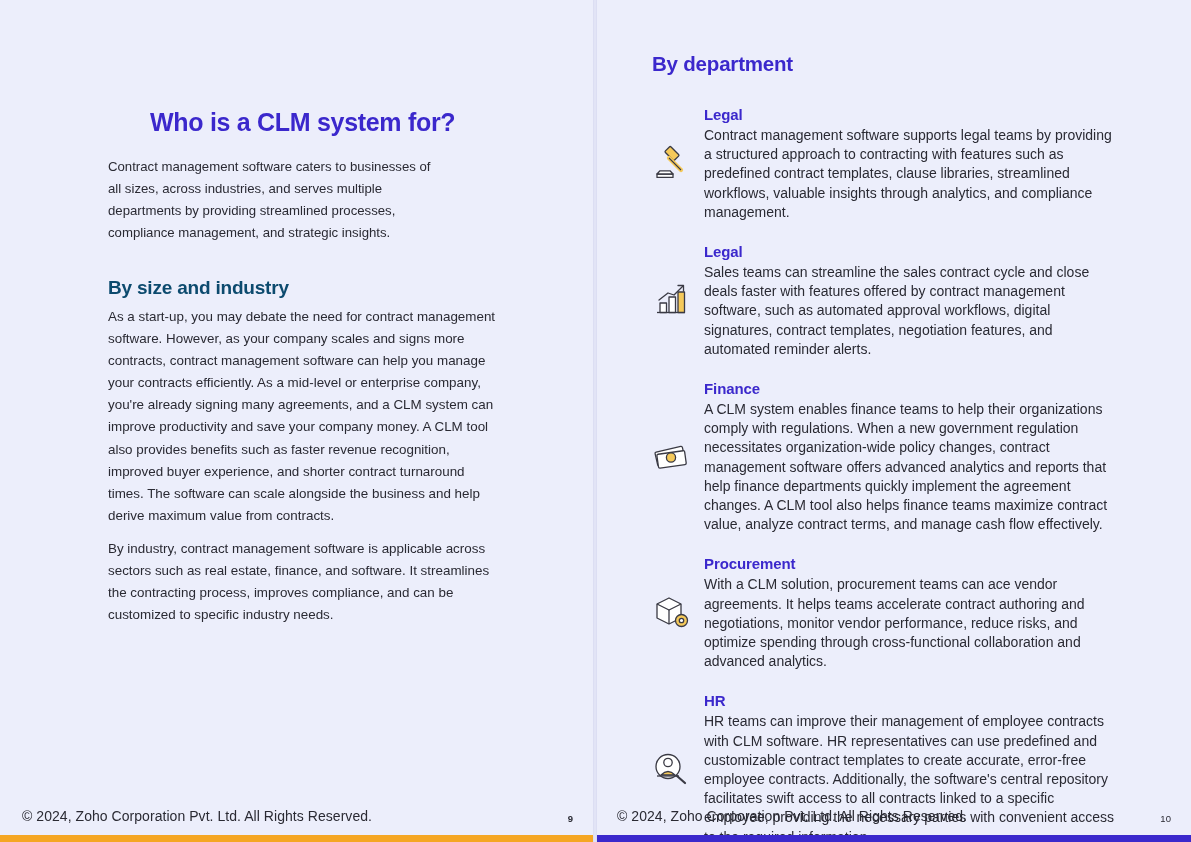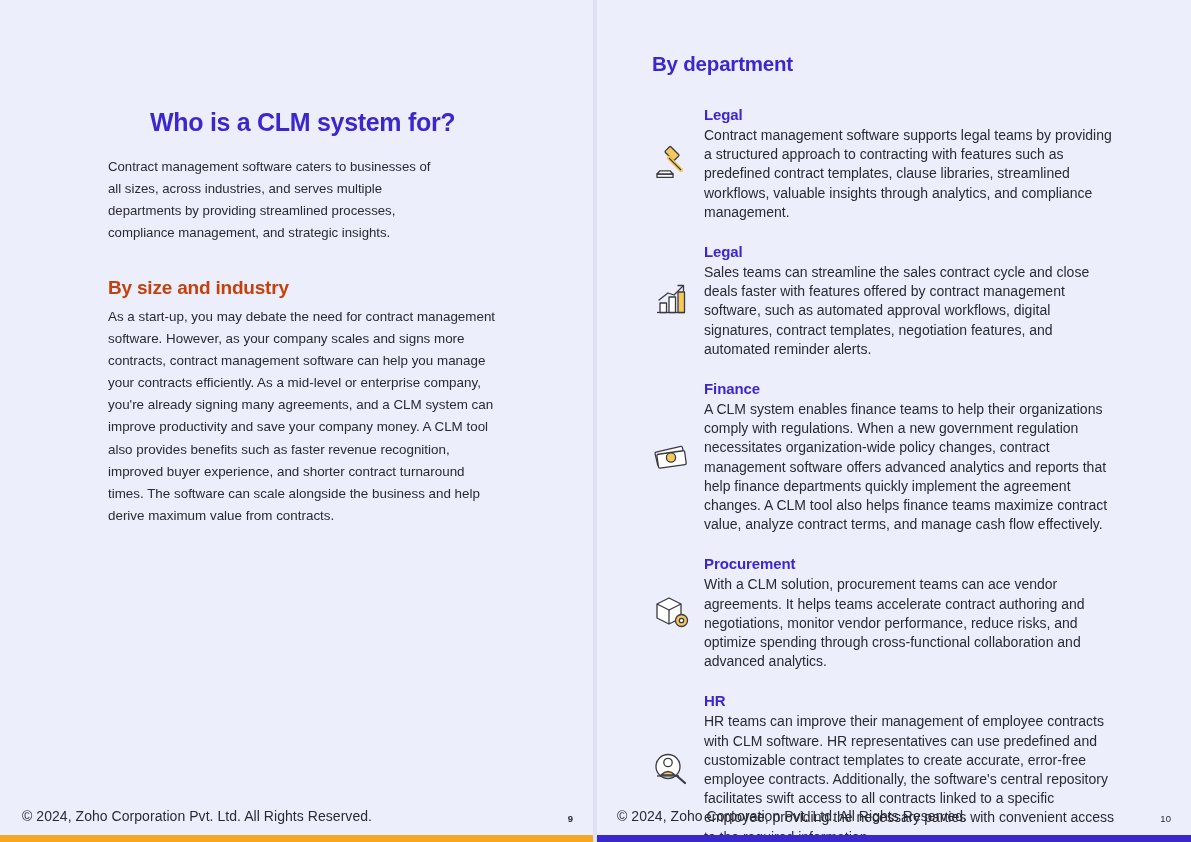--- a/index.html
+++ b/index.html
@@ -32,21 +32,21 @@
   }
   .intro {
     position: absolute; top: 146px; left: 108px;
     width: 330px;
     color: #2a2a33;
     font-size: 13.2px;
     line-height: 22px;
     margin-top: 10px;
   }
   .h2 {
-    color: #c2410c;
+    color: #0c4a6e;
     font-size: 19px;
     font-weight: bold;
     letter-spacing: -0.2px;
     position: absolute;
     top: 277px; left: 108px;
   }
   .body-1 {
     position: absolute; top: 306px; left: 108px;
     width: 392px;
     color: #2a2a33;
@@ -118,20 +118,21 @@
 </head>
 <body>
 
 <div class="spread">
 
   <div class="page page-left">
     <div class="h1">Who is a CLM system for?</div>
     <div class="intro">Contract management software caters to businesses of all sizes, across industries, and serves multiple departments by providing streamlined processes, compliance management, and strategic insights.</div>
     <div class="h2">By size and industry</div>
     <div class="body-1">As a start-up, you may debate the need for contract management software. However, as your company scales and signs more contracts, contract management software can help you manage your contracts efficiently. As a mid-level or enterprise company, you're already signing many agreements, and a CLM system can improve productivity and save your company money. A CLM tool also provides benefits such as faster revenue recognition, improved buyer experience, and shorter contract turnaround times. The software can scale alongside the business and help derive maximum value from contracts.</div>
+    <div class="body-2">By industry, contract management software is applicable across sectors such as real estate, finance, and software. It streamlines the contracting process, improves compliance, and can be customized to specific industry needs.</div>
 
     <div class="footer footer-copy-left">© 2024, Zoho Corporation Pvt. Ltd. All Rights Reserved.</div>
     <div class="footer footer-page-left">9</div>
     <div class="bottom-bar bar-orange"></div>
   </div>
 
   <div class="gutter"></div>
 
   <div class="page page-right">
     <div class="h1-right">By department</div>

